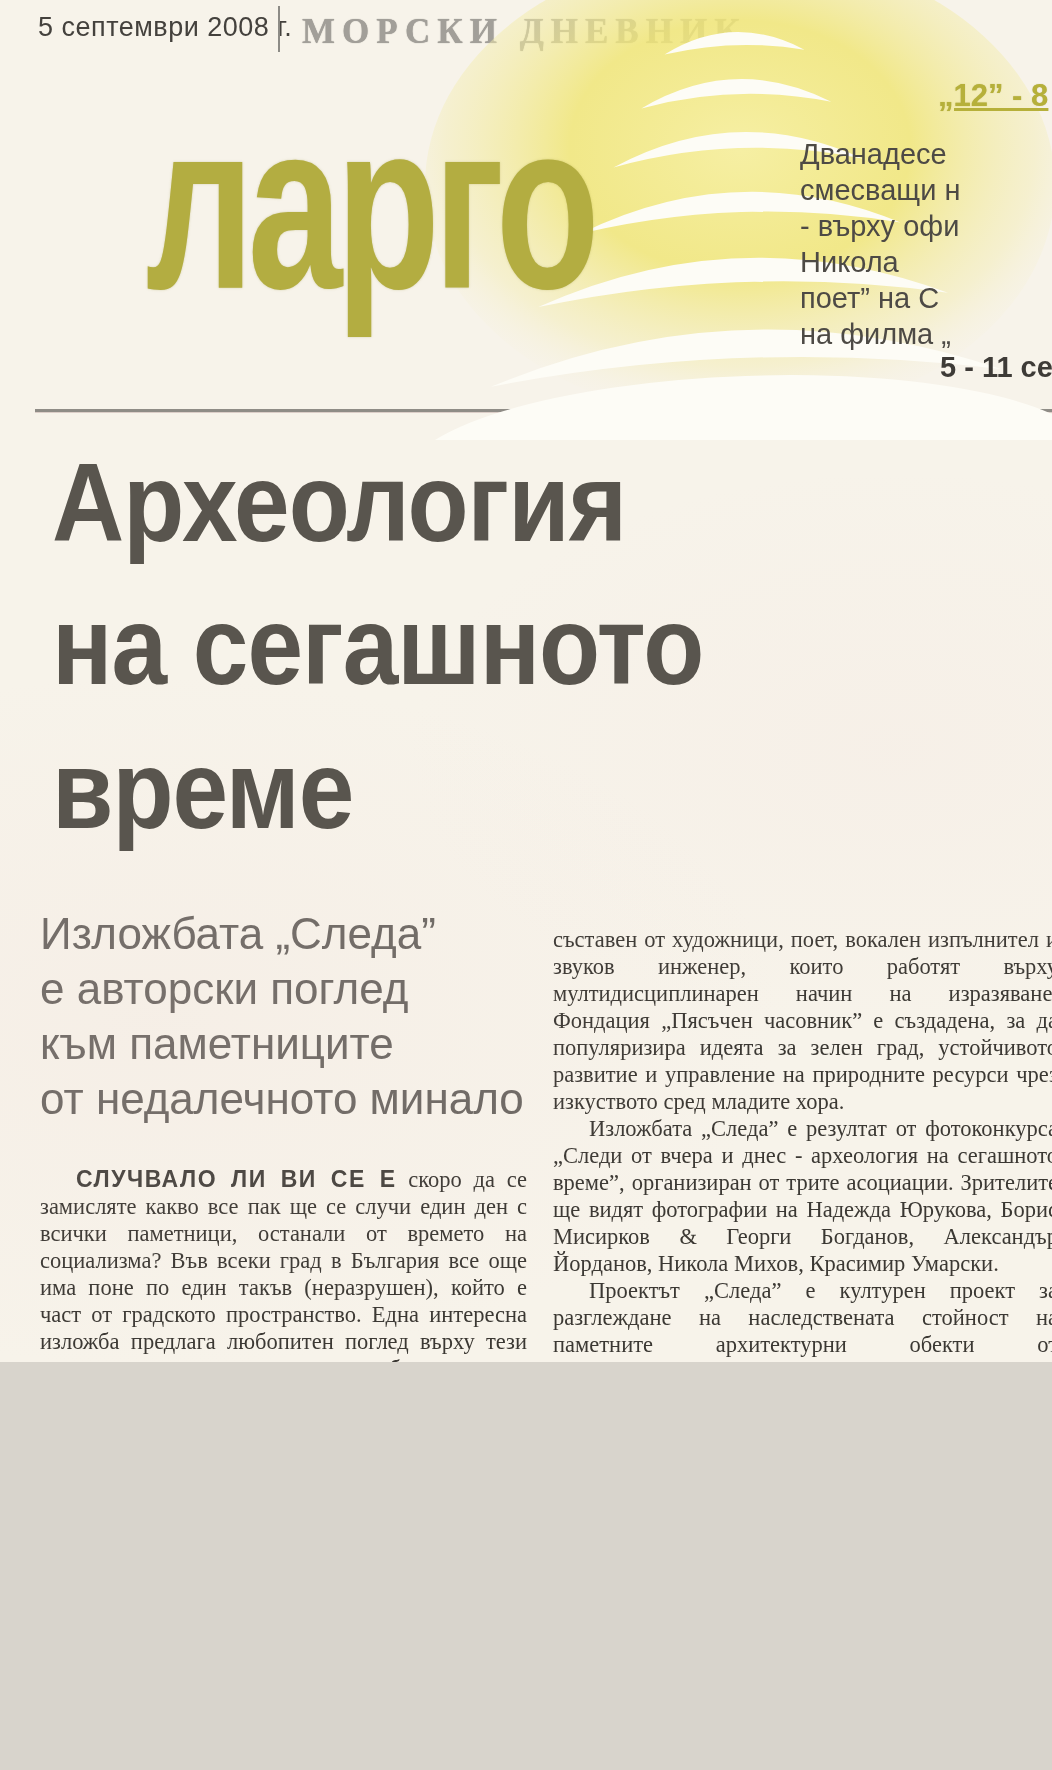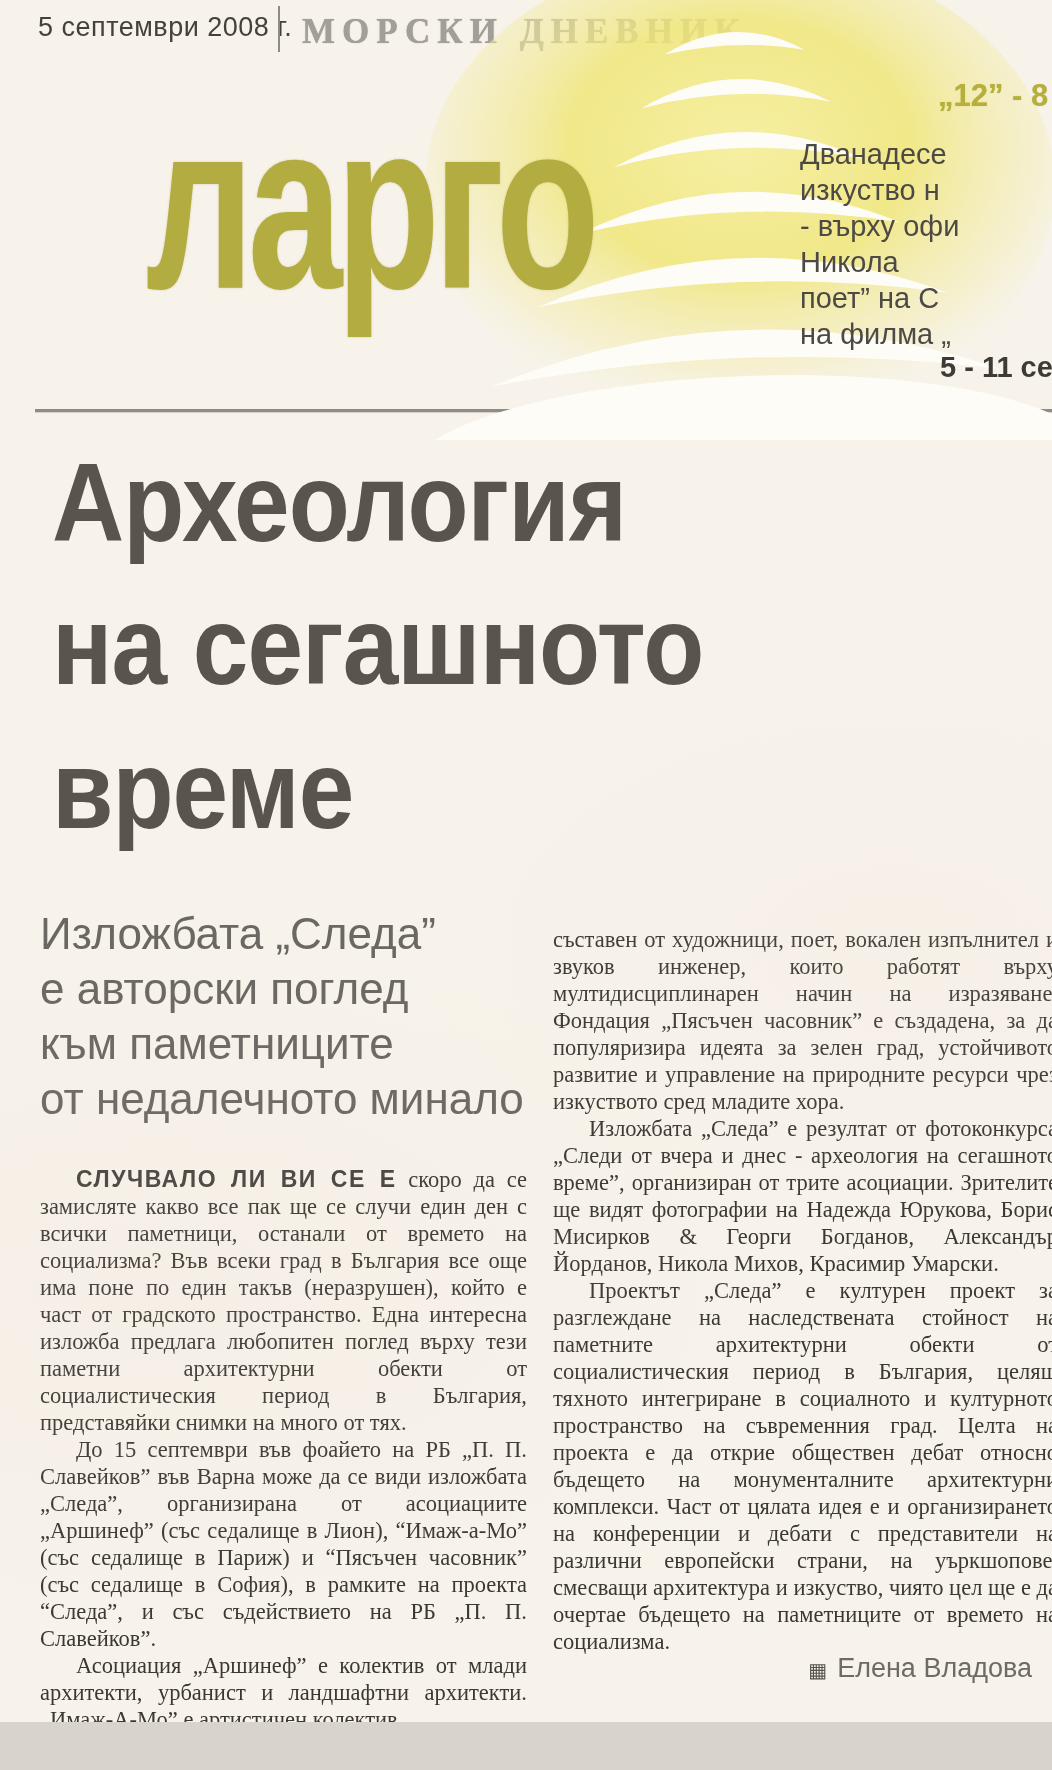--- a/index.html
+++ b/index.html
@@ -1,17 +1,17 @@
 <!DOCTYPE html>
 <html lang="bg"><head>
 <meta charset="utf-8">
 <style>
   html,body{margin:0;padding:0;background:#d8d4cc;}
   .page{
-    position:relative; width:1052px; height:1722px; overflow:hidden;
+    position:relative; width:1052px; height:1362px; overflow:hidden;
     background:#f7f3ea;
     font-family:"Liberation Sans", sans-serif;
   }
   
   .page::after{
     content:""; position:absolute; inset:0; pointer-events:none;
     background:
       radial-gradient(900px 500px at 15% 75%, rgba(235,200,200,.10), transparent 70%),
       radial-gradient(700px 400px at 85% 55%, rgba(240,210,210,.10), transparent 70%);
   }
@@ -33,20 +33,21 @@
     position:absolute; left:146px; top:88px; z-index:2;
     font-weight:bold; font-size:185px; line-height:1;
     letter-spacing:-7px; color:#b3ad41;
     transform:scale(.92,1.28); transform-origin:left top;
     text-shadow:0 0 2px rgba(140,135,40,.35);
   }
   .sb-highlight{
     position:absolute; left:938px; top:78px; z-index:3;
     font-weight:bold; font-size:31px; color:#b6b03a; white-space:nowrap;
     text-shadow:0 0 1px rgba(150,145,40,.5);
+    text-decoration:underline;
   }
   .sb-teaser{
     position:absolute; left:800px; top:136px; z-index:3;
     font-size:29px; line-height:36px; color:#4d4a45; white-space:nowrap;
   }
   .sb-week{
     position:absolute; left:940px; top:351px; z-index:3;
     font-weight:bold; font-size:29px; color:#3e3b37; white-space:nowrap;
   }
   .rule{
@@ -112,21 +113,21 @@
       <path d="M65 378 Q320 282 575 378 Q320 338 65 378 Z"></path>
       <ellipse cx="320" cy="468" rx="345" ry="92"></ellipse>
     </g>
   </svg>
 
   <div class="largo">ларго</div>
 
   <div class="sb-highlight">„12” - 8</div>
   <div class="sb-teaser">
     <div>Дванадесе</div>
-    <div>изкуство н</div>
+    <div>смесващи н</div>
     <div>- върху офи</div>
     <div>Никола</div>
     <div>поет” на С</div>
     <div>на филма „</div>
   </div>
   <div class="sb-week">5 - 11 сеп</div>
 
   <div class="rule"></div>
 
   <div class="headline">

